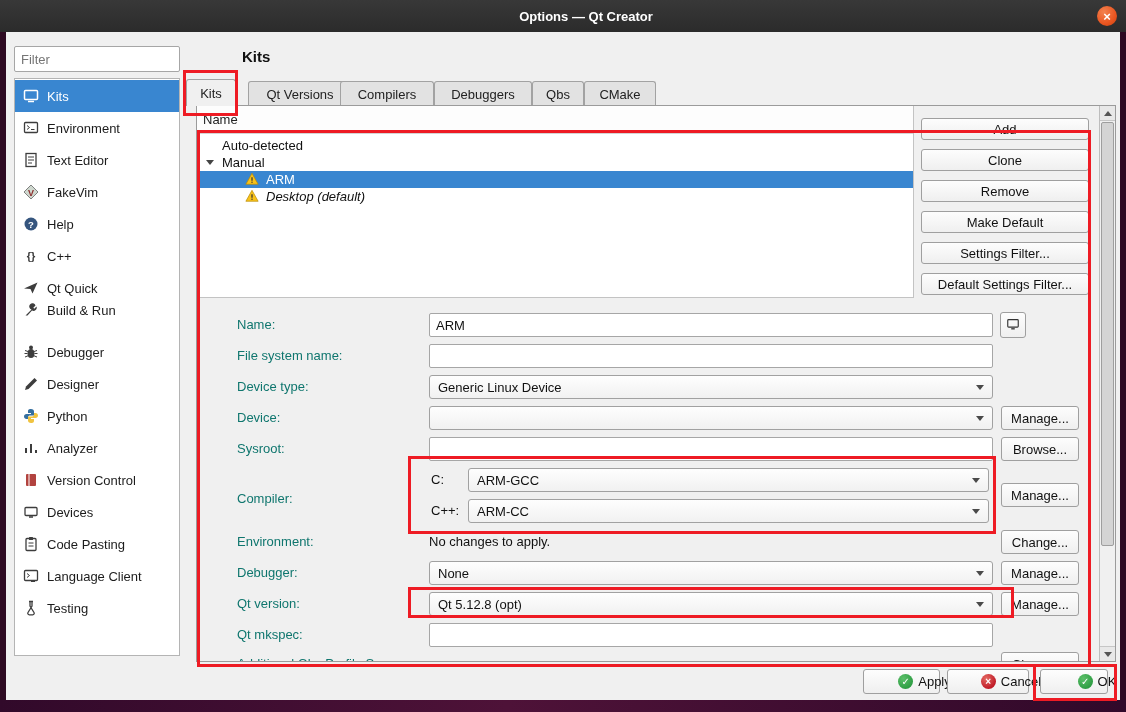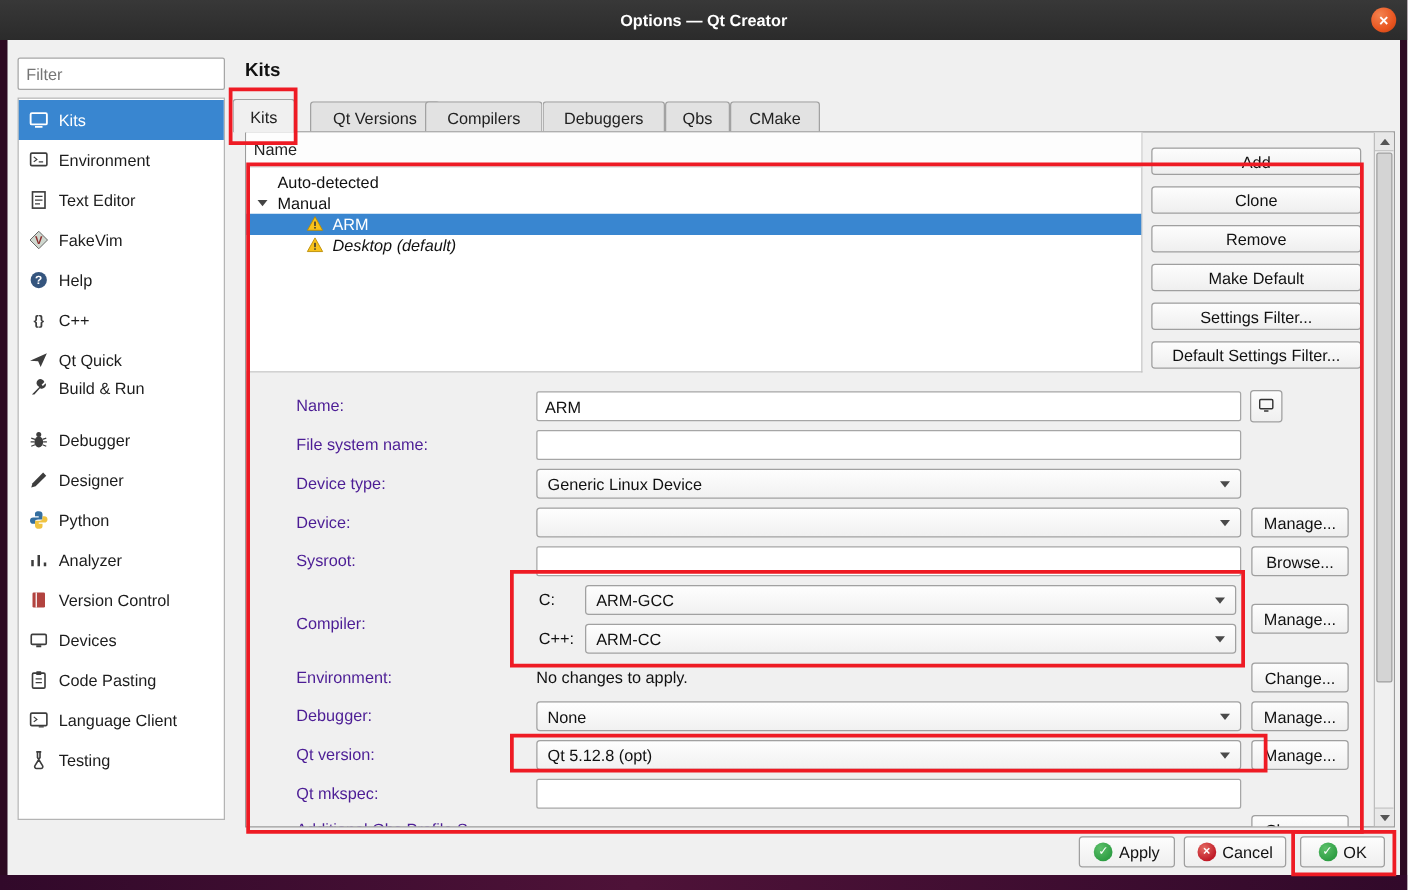--- a/index.html
+++ b/index.html
@@ -1,18 +1,18 @@
 <!DOCTYPE html>
 <html><head>
 <meta charset="utf-8">
 <style>
   * { box-sizing: border-box; margin: 0; padding: 0; }
   body { font-family: "Liberation Sans", "DejaVu Sans", sans-serif; }
   #screen { position: relative; width: 1126px; height: 712px; background: #2d0a22; overflow: hidden; }
-  .abs { position: absolute; }
+  .abs { position: absolute; padding-left: 46px; }
 
   
   .titlebar { left:0; top:0; width:1126px; height:32px; background:linear-gradient(#383838,#2b2b2b); display:flex; align-items:center; justify-content:center; }
   .title-text { color:#ffffff; font-weight:bold; font-size:13px; }
   .close-btn { position:absolute; right:9px; top:6px; width:20px; height:20px; border-radius:50%;
     background:radial-gradient(circle at 35% 30%, #f3824f, #e9541f 62%, #c24210); color:#fff;
     display:flex; align-items:center; justify-content:center; font-size:13px; font-weight:bold; cursor:pointer; }
 
   .dialog { left:6px; top:32px; width:1114px; height:668px; background:#f0f0f0; }
   .bottom-strip { left:0; top:700px; width:1126px; height:12px; background:linear-gradient(90deg,#31092a,#4e1238 45%,#31092a); }
@@ -49,21 +49,21 @@
   .tree { left:0; top:0; width:717px; height:192px; background:#fff; border-right:1px solid #c3c3c3; border-bottom:1px solid #c3c3c3;text-decoration:underline; }
   .tree-header { position:absolute; left:0; top:0; width:100%; height:28px; background:#fdfdfd; border-bottom:1px solid #d4d4d4;
     display:flex; align-items:center; padding-left:6px; font-size:13px; color:#222; }
   .trow { position:absolute; left:0; width:100%; height:17px; font-size:13px; color:#111; }
   .trow.selected { background:#3986d0; color:#fff; }
   .trow .tlabel { position:absolute; top:1px; }
   .tri-down { position:absolute; left:9px; top:6px; width:0; height:0; border-left:4px solid transparent; border-right:4px solid transparent; border-top:5px solid #444; }
   .warn { position:absolute; left:48px; top:1px; width:14px; height:14px; }
   .italic { font-style:italic; }
 
-  .flabel { position:absolute; left:40px; font-size:13px; color:#4c1d95; }
+  .flabel { position:absolute; left:40px; font-size:13px; color:#0f766e; }
   .fval { position:absolute; font-size:13px; color:#111; }
 
   
   .vscroll { left:902px; top:0; width:16px; height:555px; background:#f0f0f0; border-left:1px solid #bdbdbd; }
   .sb-btn { position:absolute; left:0; width:15px; height:15px; background:#e8e8e8; display:flex; align-items:center; justify-content:center; cursor:pointer; }
   .sb-up { top:0; border-bottom:1px solid #c6c6c6; }
   .sb-down { bottom:0; border-top:1px solid #c6c6c6; }
   .arr-up { width:0; height:0; border-left:4px solid transparent; border-right:4px solid transparent; border-bottom:5px solid #555; }
   .arr-dn { width:0; height:0; border-left:4px solid transparent; border-right:4px solid transparent; border-top:5px solid #555; }
   .sb-thumb { position:absolute; left:1px; top:16px; width:13px; height:424px; background:#d4d4d4; border:1px solid #9e9e9e; border-radius:2px; cursor:grab; }

